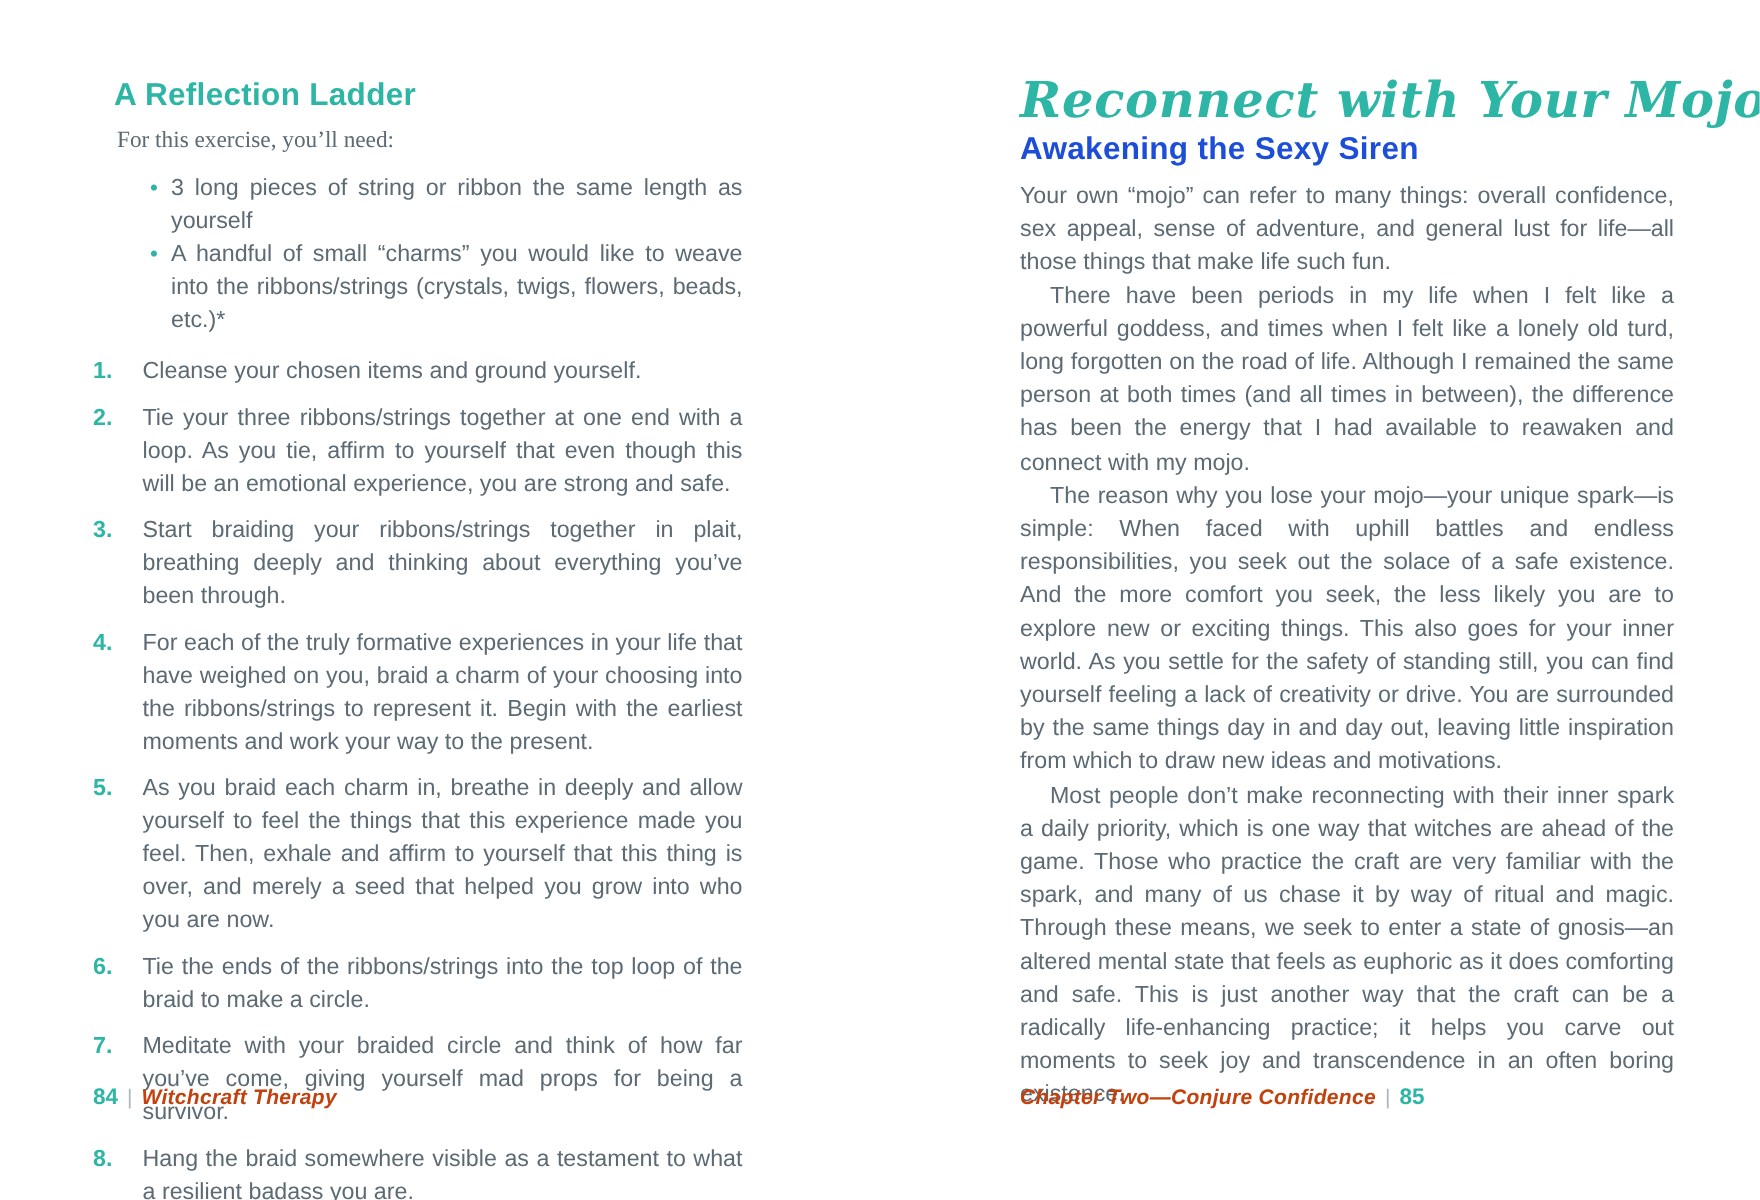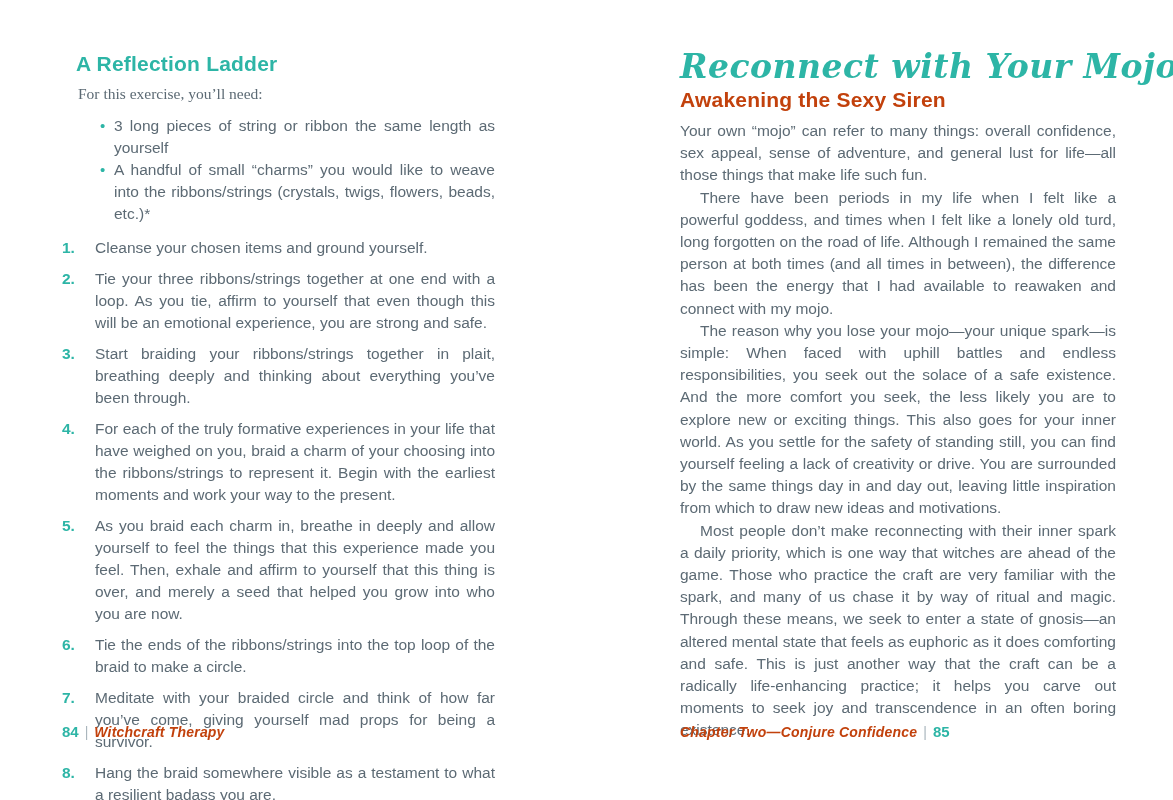--- a/index.html
+++ b/index.html
@@ -77,21 +77,21 @@
     font-size: 33px;
     color: #2db5a6;
     letter-spacing: 0.5px;
     line-height: 38px;
     margin-bottom: 2px;
     white-space: nowrap;
   }
   .sub-heading {
     font-size: 21px;
     font-weight: bold;
-    color: #c2410c;
+    color: #1d4ed8;
     letter-spacing: 0.2px;
     margin-bottom: 8px;
   }
   .body-para {
     font-size: 15.5px;
     line-height: 22.2px;
     text-align: justify;
   }
   .body-para + .body-para { text-indent: 20px; }
 

